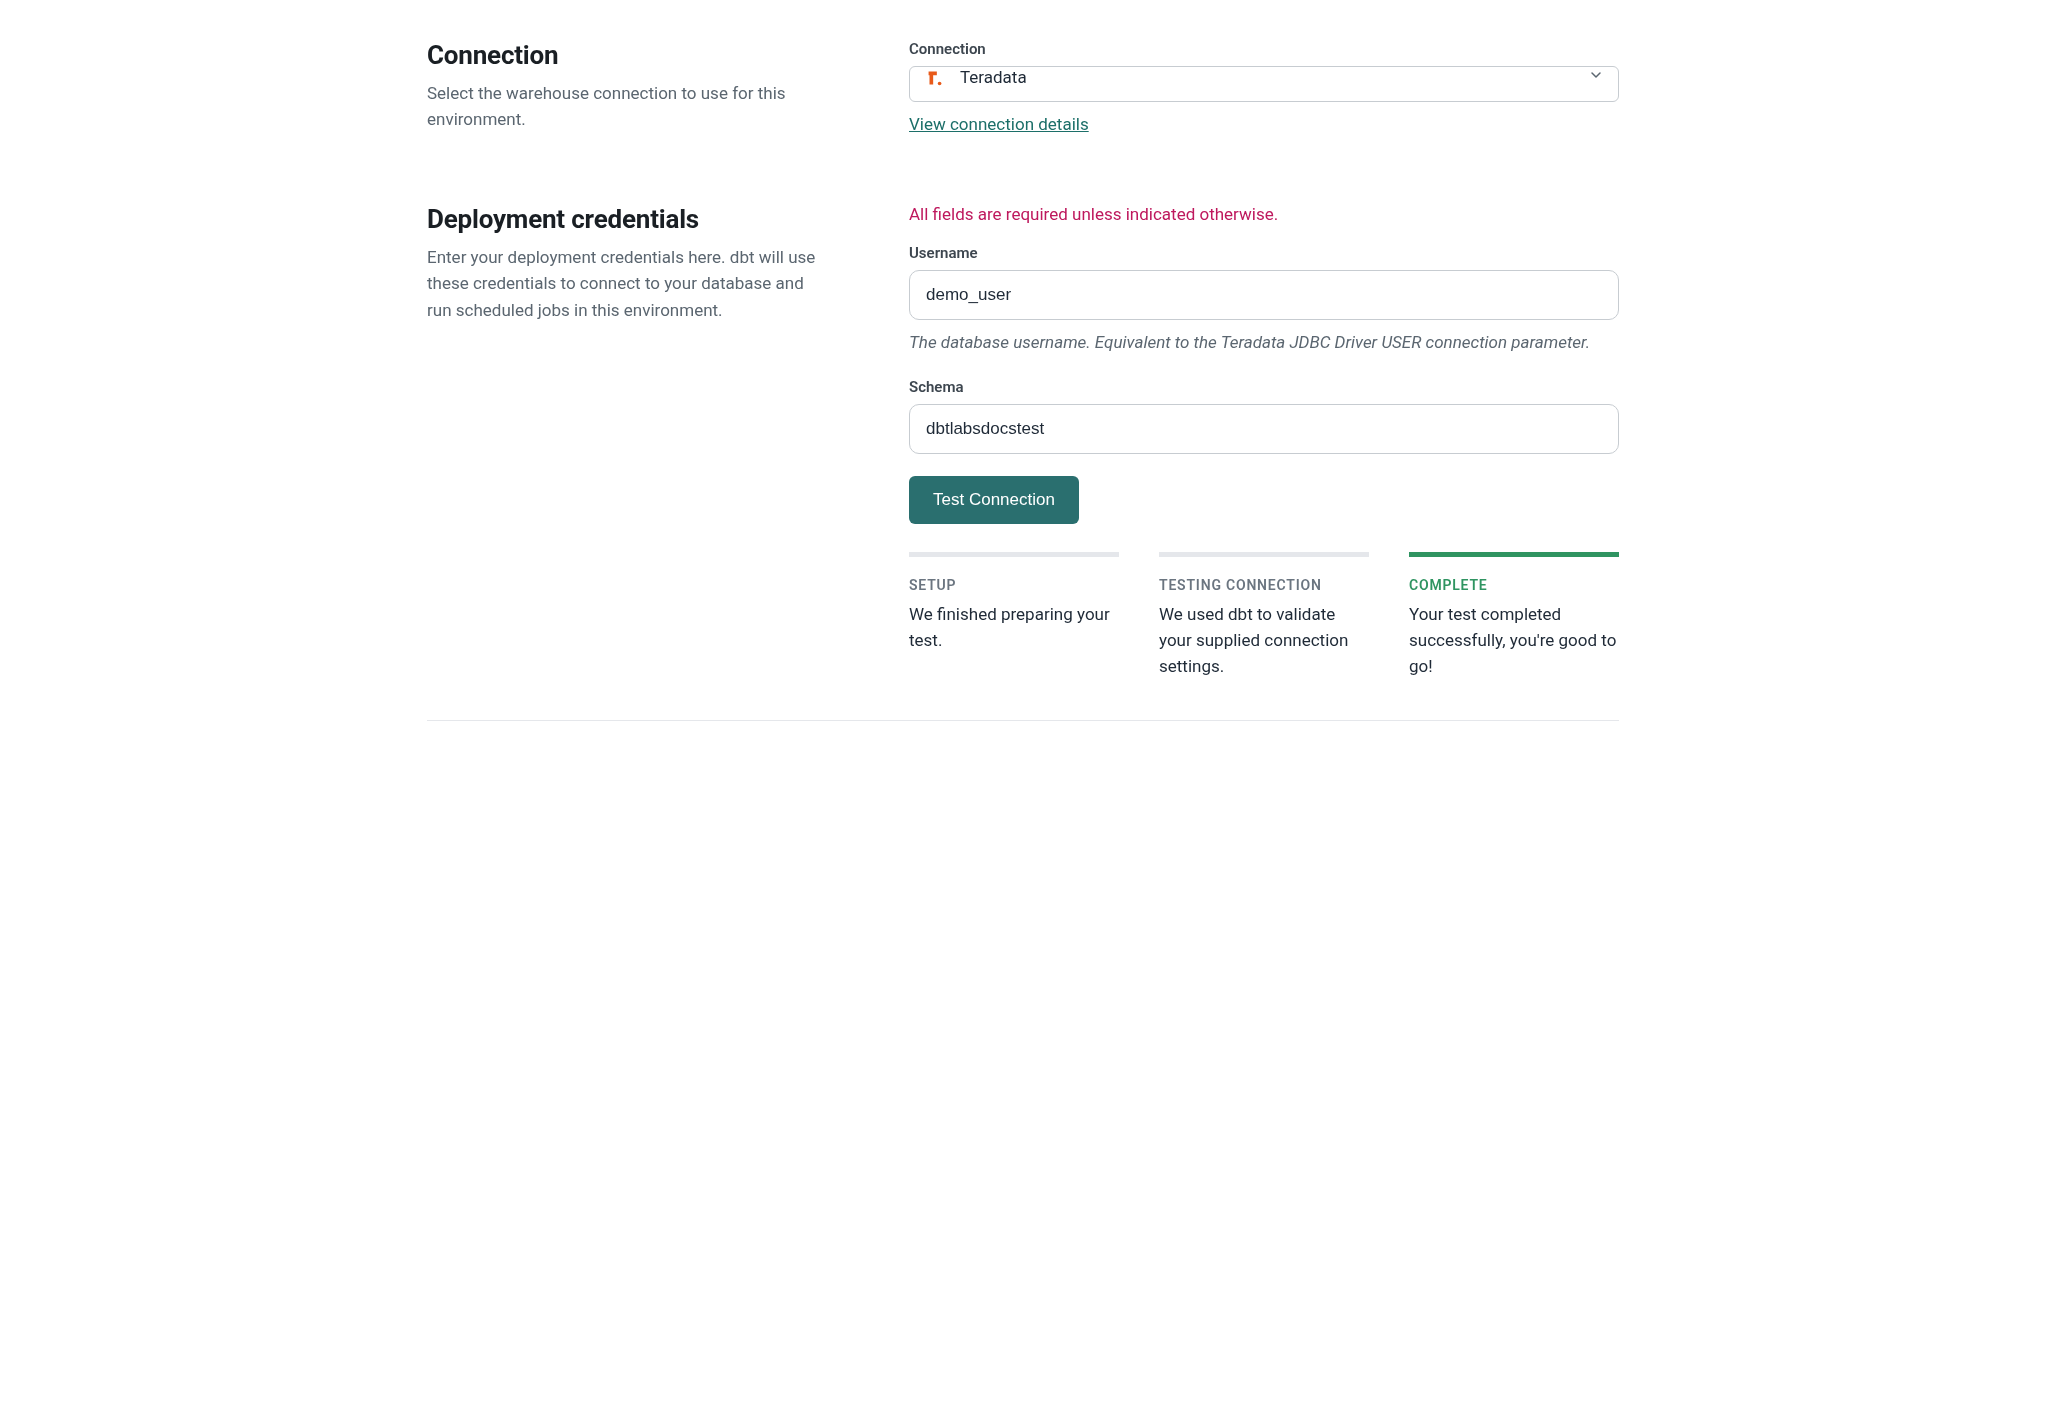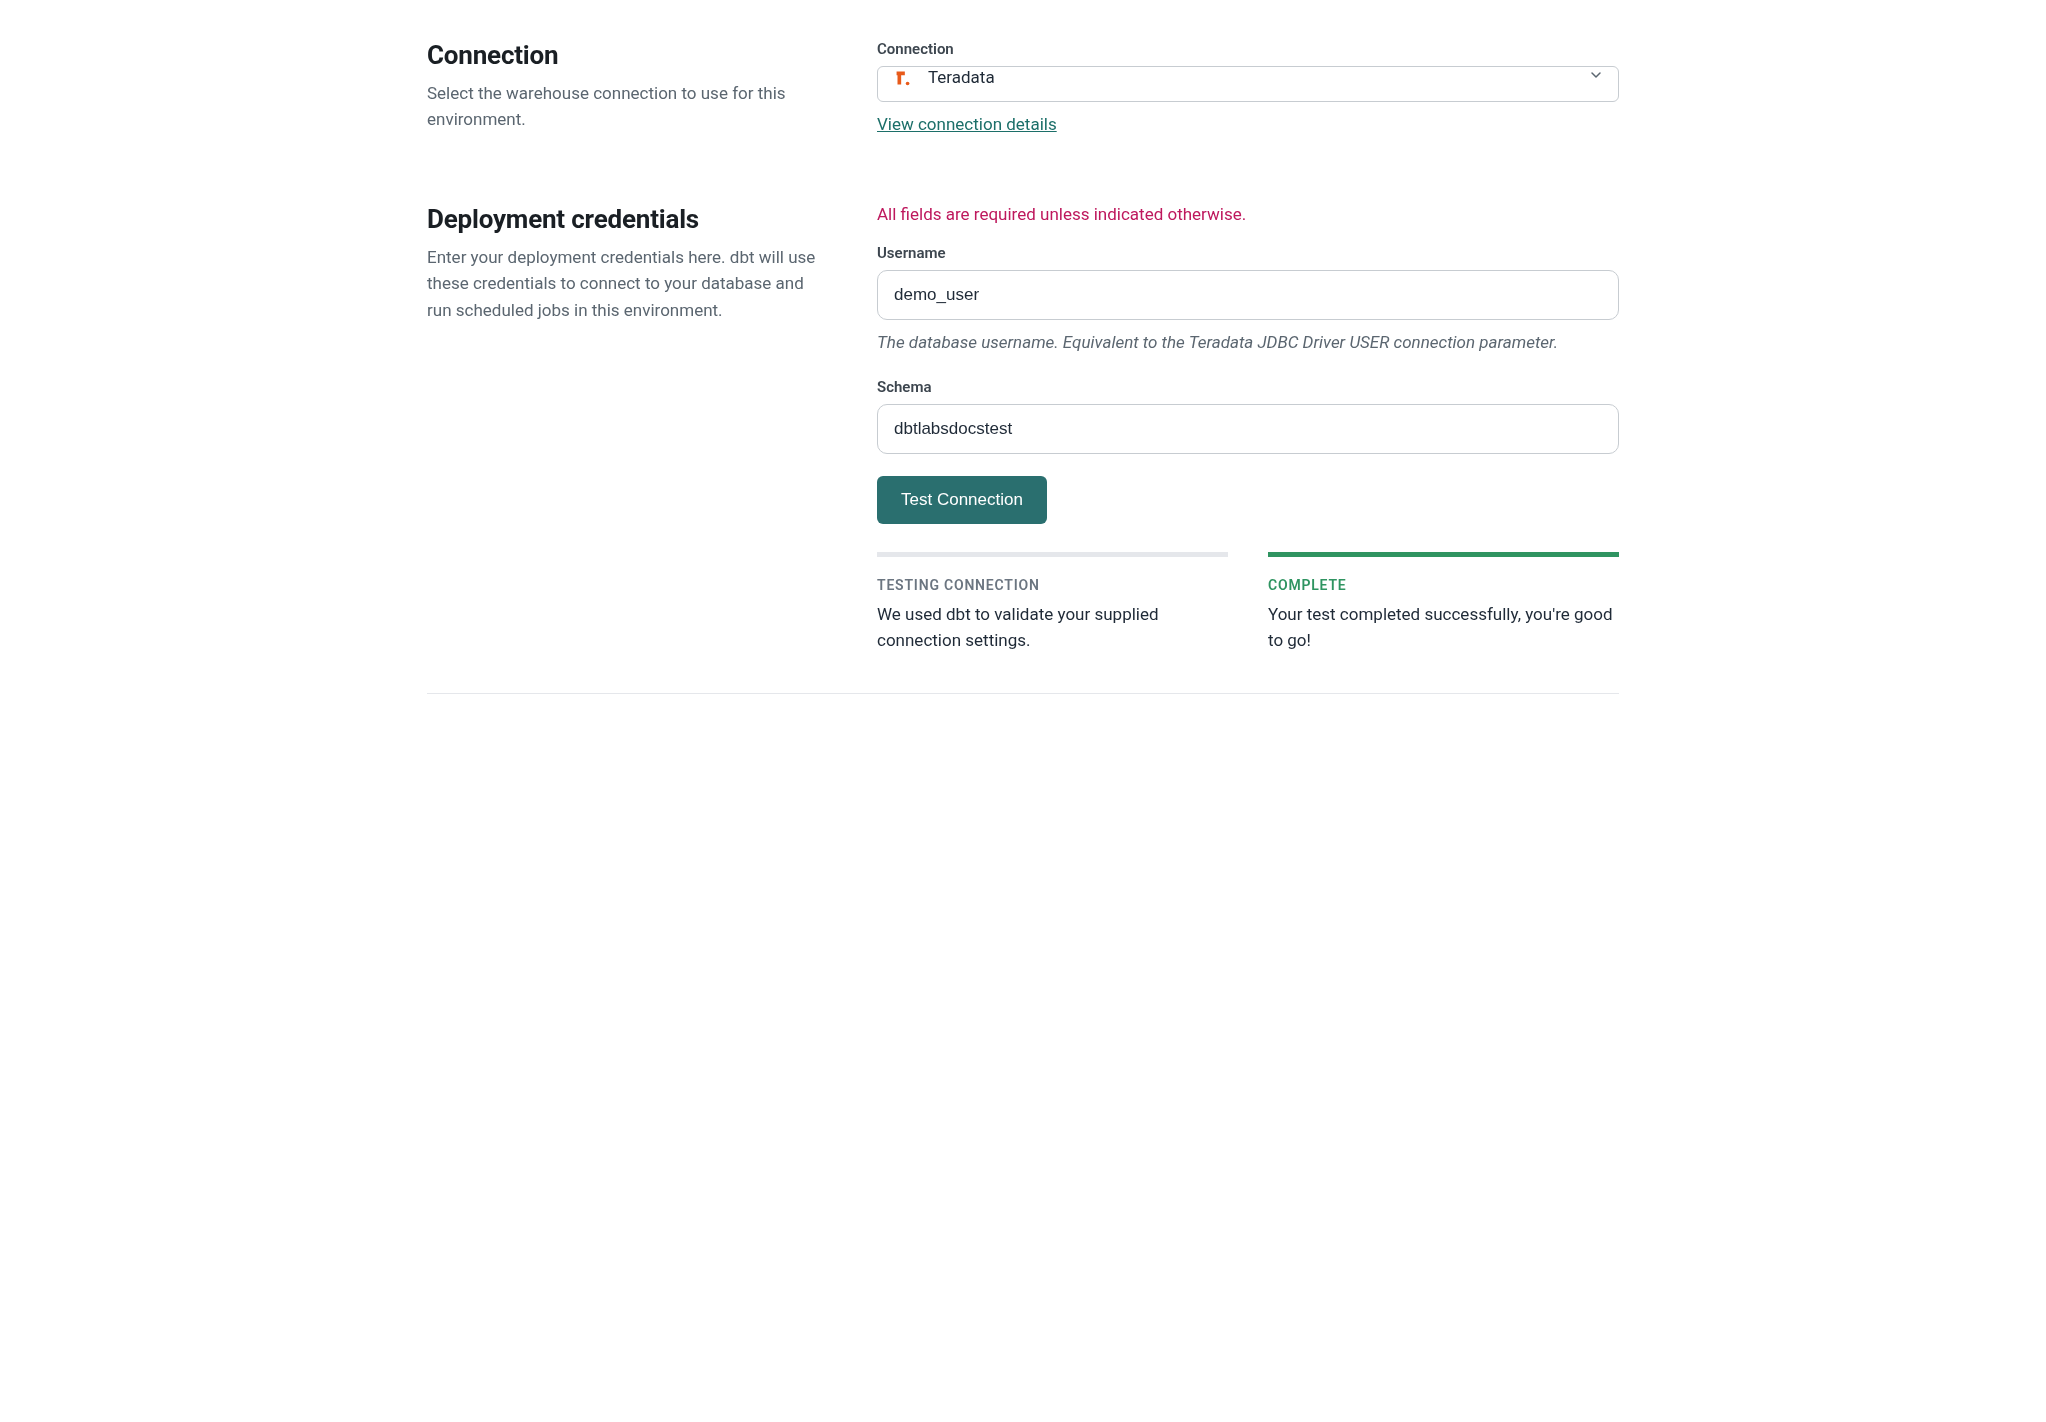--- a/index.html
+++ b/index.html
@@ -13,21 +13,21 @@
     color: #1f2a37;
     padding: 40px 0 20px 0;
   }
   .page-wrap {
     max-width: 1280px;
     margin: 0 auto;
     padding: 0 44px;
   }
   .section-row {
     display: flex;
-    gap: 60px;
+    gap: 92px;
     margin-bottom: 70px;
   }
   .left-col {
     flex: 0 0 390px;
   }
   .right-col {
     flex: 1;
     min-width: 0;
   }
   h2.section-title {
@@ -204,20 +204,25 @@
       <div class="form-group">
         <label class="field-label">Schema</label>
         <input type="text" class="text-field" value="dbtlabsdocstest" style="">
       </div>
 
       <button class="btn-primary">Test Connection</button>
 
       <div class="progress-steps">
         <div class="step">
           <div class="step-bar muted"></div>
+          <div class="step-label muted">SETUP</div>
+          <div class="step-text">We finished preparing your test.</div>
+        </div>
+        <div class="step">
+          <div class="step-bar muted"></div>
           <div class="step-label muted">TESTING CONNECTION</div>
           <div class="step-text">We used dbt to validate your supplied connection settings.</div>
         </div>
         <div class="step">
           <div class="step-bar active"></div>
           <div class="step-label active">COMPLETE</div>
           <div class="step-text">Your test completed successfully, you're good to go!</div>
         </div>
       </div>
 

